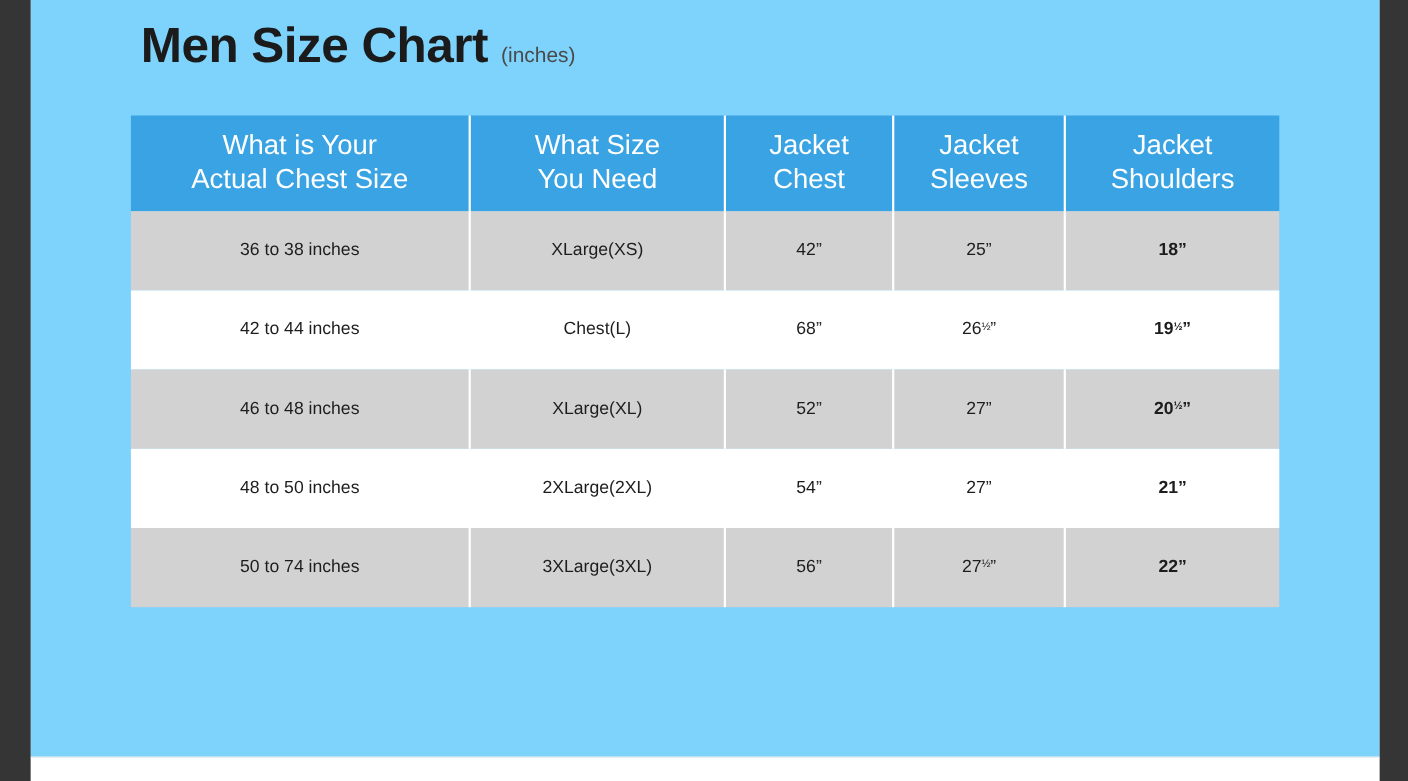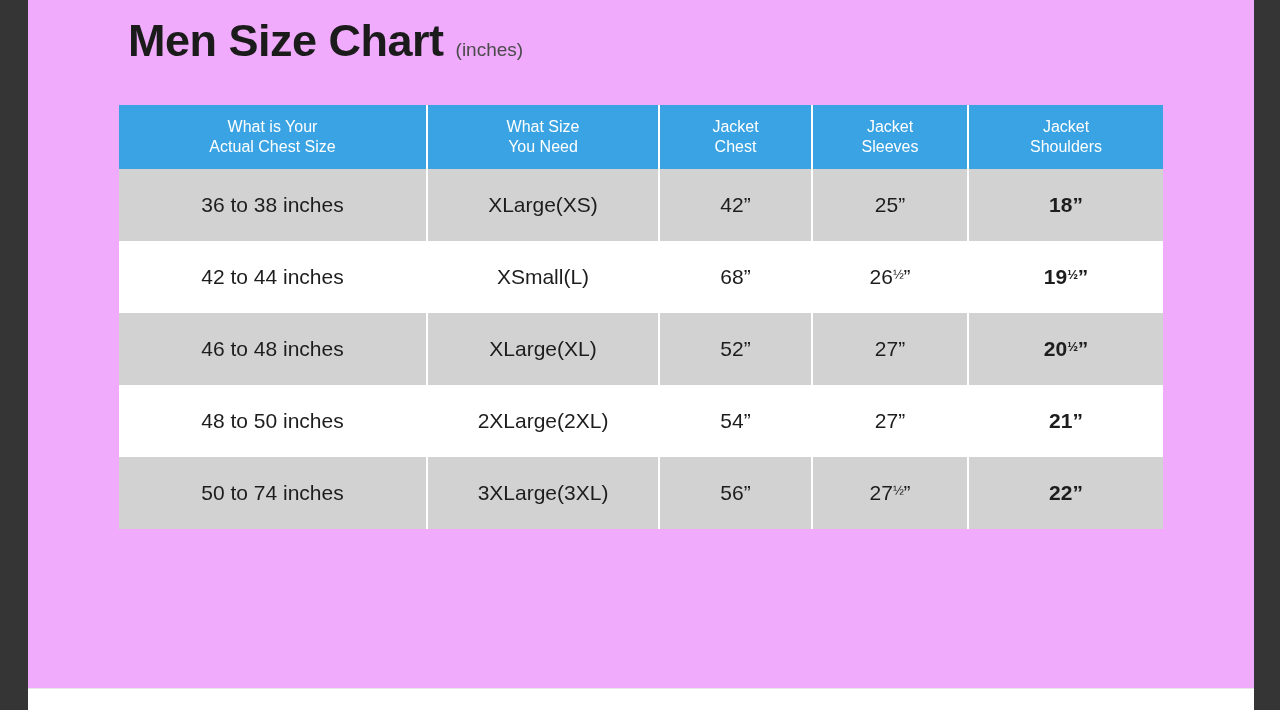--- a/index.html
+++ b/index.html
@@ -38,21 +38,21 @@
     top: 0;
     width: 1226px;
     height: 710px;
     background: #ffffff;
   }
   .page-inner {
     position: absolute;
     left: 0; top: 0;
     width: 1226px;
     height: 688px;
-    background: #f0abfc;
+    background: #7dd3fc;
   }
   .bottom-strip {
     position: absolute;
     left: 0;
     top: 688px;
     width: 1226px;
     height: 22px;
     background: #ffffff;
     border-top: 1px solid #e8e8e8;
   }
@@ -81,30 +81,30 @@
     left: 91px;
     top: 105px;
     width: 1044px;
     border-collapse: collapse;
     table-layout: fixed;
   }
   table.size-chart th {
     background: #3aa3e3;
     color: #ffffff;
     font-weight: normal;
-    font-size: 16px;
+    font-size: 25px;
     line-height: 1.25;
     padding: 12px 4px;
     text-align: center;
     vertical-align: middle;
     border-right: 2px solid #ffffff;
   }
   table.size-chart th:last-child { border-right: none; }
   table.size-chart td {
-    font-size: 21px;
+    font-size: 16px;
     color: #1d1d1d;
     text-align: center;
     vertical-align: middle;
     height: 70px;
     border-right: 2px solid #ffffff;
   }
   table.size-chart td:last-child { border-right: none; font-weight: bold; }
   tr.row-shaded td { background: #d2d2d2; }
   tr.row-plain td { background: #ffffff; }
   .col-1 { width: 308px; }
@@ -169,21 +169,21 @@
         <tbody>
           <tr class="row-shaded">
             <td>36 to 38 inches</td>
             <td>XLarge(XS)</td>
             <td>42”</td>
             <td>25”</td>
             <td>18”</td>
           </tr>
           <tr class="row-plain">
             <td>42 to 44 inches</td>
-            <td>XSmall(L)</td>
+            <td>Chest(L)</td>
             <td>68”</td>
             <td>26<span class="frac">½</span>”</td>
             <td>19<span class="frac">½</span>”</td>
           </tr>
           <tr class="row-shaded">
             <td>46 to 48 inches</td>
             <td>XLarge(XL)</td>
             <td>52”</td>
             <td>27”</td>
             <td>20<span class="frac">½</span>”</td>

